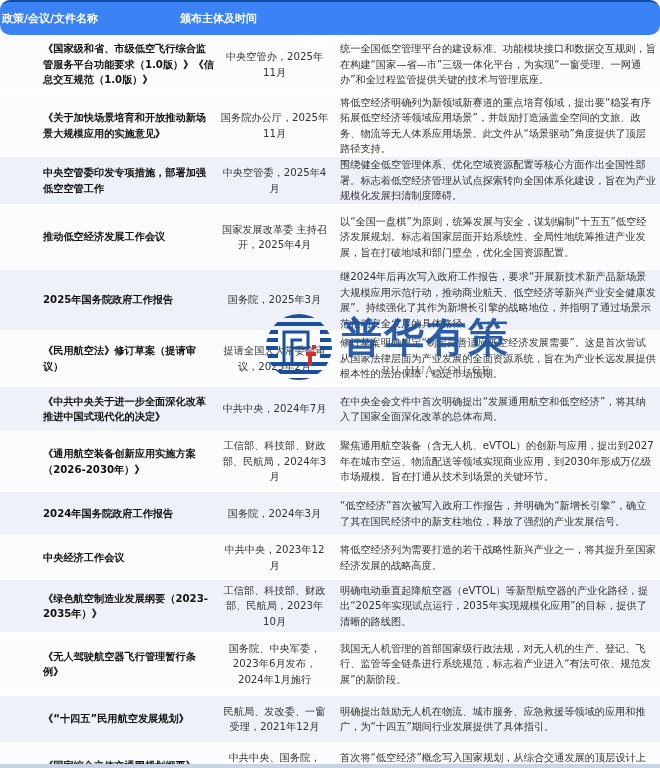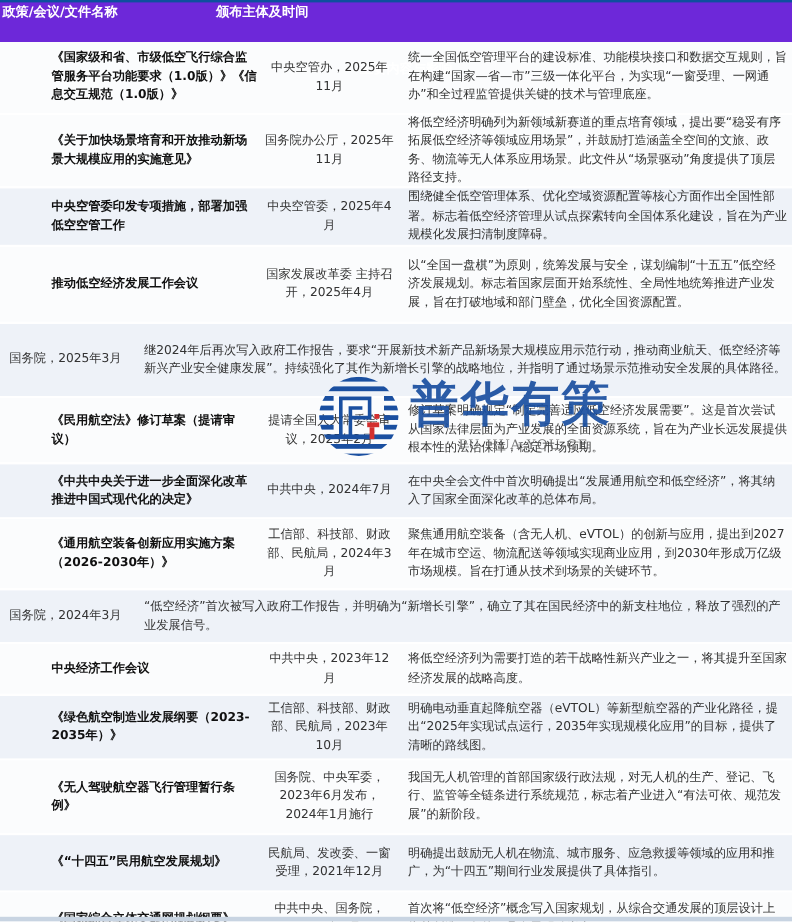--- a/index.html
+++ b/index.html
@@ -17,26 +17,27 @@
     }
     .table {
       position: absolute;
       left: 0;
       top: 0;
       width: 660px;
     }
     .header {
       display: flex;
       height: 33px;
-      background: #6d28d9;
+      background: #3b82f6;
       border-top: 2px solid #0d4f9e;
       color: #ffffff;
       font-weight: bold;
       font-size: 11px;
-      align-items: flex-start;
+      align-items: center;
+      border-radius: 10px;
     }
     .header .c1 { width: 180px; padding-left: 2px; box-sizing: border-box; }
     .header .c2 { width: 117px; padding-left: 0px; box-sizing: border-box; }
     .header .c3 { flex: 1; padding-left: 3px; box-sizing: border-box; margin-top: 48px; }
     .row {
       display: flex;
       align-items: center;
       border-bottom: 2px solid #ffffff;
       box-sizing: border-box;
     }
@@ -139,20 +140,21 @@
     <div class="cell c3">围绕健全低空管理体系、优化空域资源配置等核心方面作出全国性部署。标志着低空经济管理从试点探索转向全国体系化建设，旨在为产业规模化发展扫清制度障碍。</div>
   </div>
 
   <div class="row odd" style="height:64px">
     <div class="cell c1">推动低空经济发展工作会议</div>
     <div class="cell c2">国家发展改革委 主持召开，2025年4月</div>
     <div class="cell c3">以“全国一盘棋”为原则，统筹发展与安全，谋划编制“十五五”低空经济发展规划。标志着国家层面开始系统性、全局性地统筹推进产业发展，旨在打破地域和部门壁垒，优化全国资源配置。</div>
   </div>
 
   <div class="row even" style="height:62px">
+    <div class="cell c1">2025年国务院政府工作报告</div>
     <div class="cell c2">国务院，2025年3月</div>
     <div class="cell c3">继2024年后再次写入政府工作报告，要求“开展新技术新产品新场景大规模应用示范行动，推动商业航天、低空经济等新兴产业安全健康发展”。持续强化了其作为新增长引擎的战略地位，并指明了通过场景示范推动安全发展的具体路径。</div>
   </div>
 
   <div class="row odd" style="height:55px">
     <div class="cell c1">《民用航空法》修订草案（提请审议）</div>
     <div class="cell c2">提请全国人大常委会审议，2025年2月</div>
     <div class="cell c3">修订草案明确规定“制定完善适应低空经济发展需要”。这是首次尝试从国家法律层面为产业发展的全面资源系统，旨在为产业长远发展提供根本性的法治保障，稳定市场预期。</div>
   </div>
 
@@ -162,20 +164,21 @@
     <div class="cell c3">在中央全会文件中首次明确提出“发展通用航空和低空经济”，将其纳入了国家全面深化改革的总体布局。</div>
   </div>
 
   <div class="row odd" style="height:59px">
     <div class="cell c1">《通用航空装备创新应用实施方案（2026-2030年）》</div>
     <div class="cell c2">工信部、科技部、财政部、民航局，2024年3月</div>
     <div class="cell c3">聚焦通用航空装备（含无人机、eVTOL）的创新与应用，提出到2027年在城市空运、物流配送等领域实现商业应用，到2030年形成万亿级市场规模。旨在打通从技术到场景的关键环节。</div>
   </div>
 
   <div class="row even" style="height:45px">
+    <div class="cell c1">2024年国务院政府工作报告</div>
     <div class="cell c2">国务院，2024年3月</div>
     <div class="cell c3">“低空经济”首次被写入政府工作报告，并明确为“新增长引擎”，确立了其在国民经济中的新支柱地位，释放了强烈的产业发展信号。</div>
   </div>
 
   <div class="row odd" style="height:43px">
     <div class="cell c1">中央经济工作会议</div>
     <div class="cell c2">中共中央，2023年12月</div>
     <div class="cell c3">将低空经济列为需要打造的若干战略性新兴产业之一，将其提升至国家经济发展的战略高度。</div>
   </div>
 

